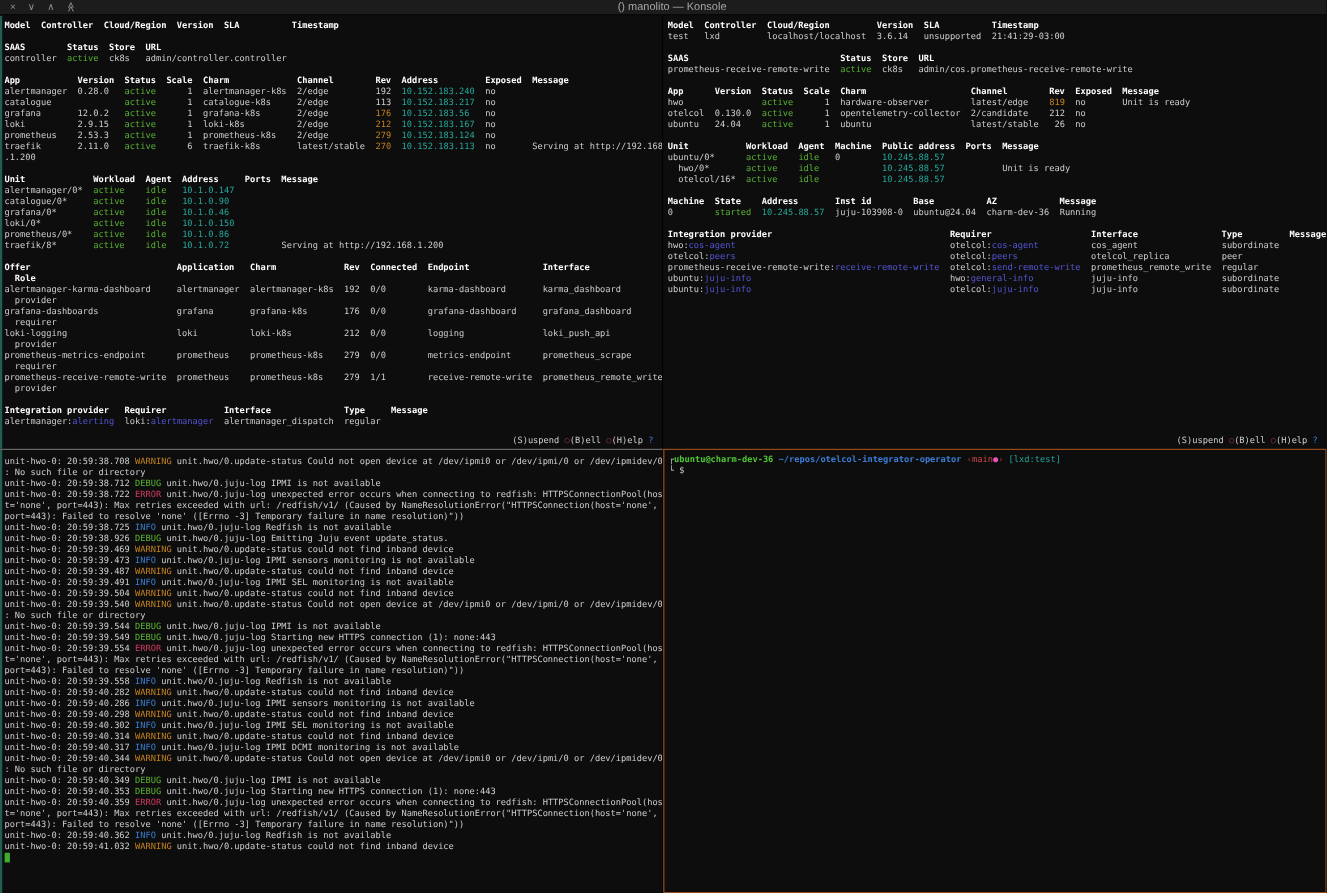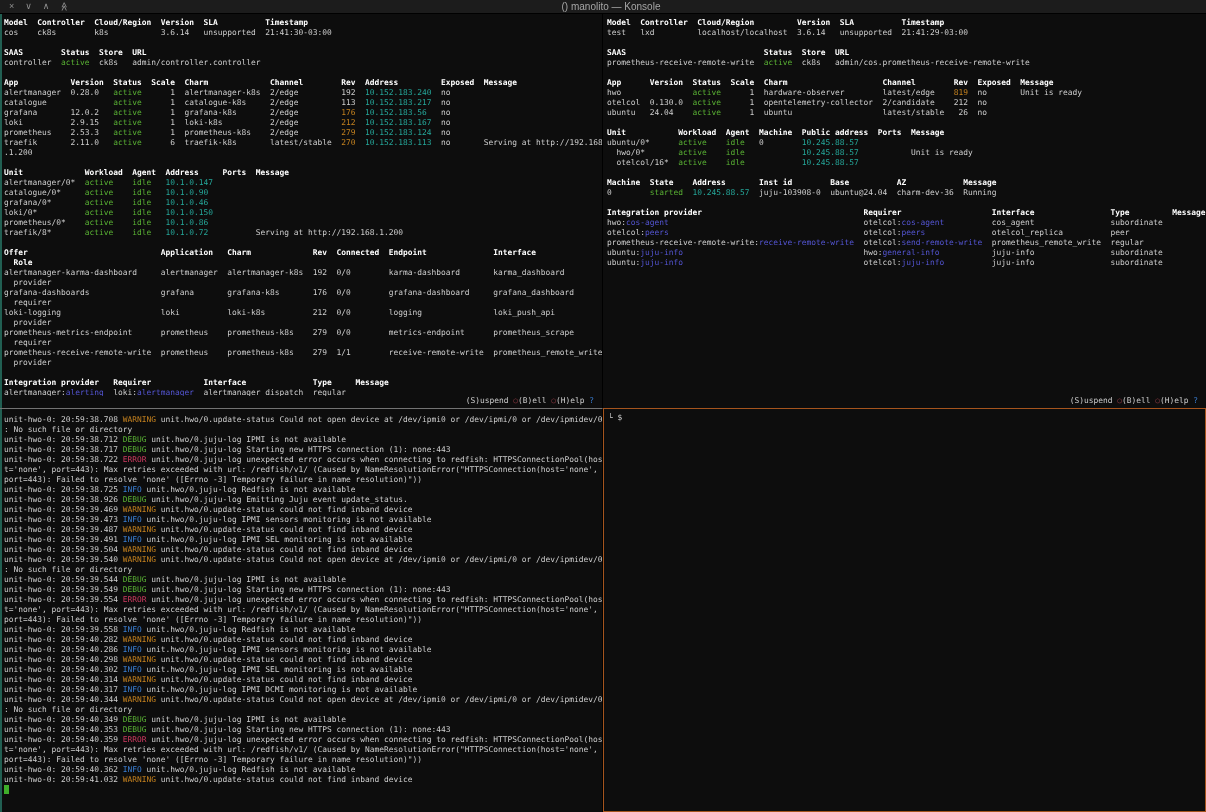--- a/index.html
+++ b/index.html
@@ -54,21 +54,20 @@
       <span class="rot">≫</span>
     </div>
     <div class="title">() manolito — Konsole</div>
   </div>
 
   <div class="panes">
 
     <div class="pane pane-tl">
       <div class="content term">
           <div class="ln"><span class="sg-h">Model  Controller  Cloud/Region  Version  SLA          Timestamp</span></div>
-          <div class="ln"><span class="sg-d">cos    ck8s        k8s           3.6.14   unsupported  21:41:30-03:00</span></div>
           <div class="ln">&nbsp;</div>
           <div class="ln"><span class="sg-h">SAAS        Status  Store  URL</span></div>
           <div class="ln"><span class="sg-d">controller  </span><span class="sg-g">active</span><span class="sg-d">  ck8s   admin/controller.controller</span></div>
           <div class="ln">&nbsp;</div>
           <div class="ln"><span class="sg-h">App           Version  Status  Scale  Charm             Channel        Rev  Address         Exposed  Message</span></div>
           <div class="ln"><span class="sg-d">alertmanager  0.28.0   </span><span class="sg-g">active</span><span class="sg-d">      1  alertmanager-k8s  2/edge         192  </span><span class="sg-t">10.152.183.240</span><span class="sg-d">  no</span></div>
           <div class="ln"><span class="sg-d">catalogue              </span><span class="sg-g">active</span><span class="sg-d">      1  catalogue-k8s     2/edge         113  </span><span class="sg-t">10.152.183.217</span><span class="sg-d">  no</span></div>
           <div class="ln"><span class="sg-d">grafana       12.0.2   </span><span class="sg-g">active</span><span class="sg-d">      1  grafana-k8s       2/edge         </span><span class="sg-o">176</span><span class="sg-d">  </span><span class="sg-t">10.152.183.56</span><span class="sg-d">   no</span></div>
           <div class="ln"><span class="sg-d">loki          2.9.15   </span><span class="sg-g">active</span><span class="sg-d">      1  loki-k8s          2/edge         </span><span class="sg-o">212</span><span class="sg-d">  </span><span class="sg-t">10.152.183.167</span><span class="sg-d">  no</span></div>
           <div class="ln"><span class="sg-d">prometheus    2.53.3   </span><span class="sg-g">active</span><span class="sg-d">      1  prometheus-k8s    2/edge         </span><span class="sg-o">279</span><span class="sg-d">  </span><span class="sg-t">10.152.183.124</span><span class="sg-d">  no</span></div>
@@ -135,21 +134,20 @@
       <div class="statusbar term">
           <div class="ln"><span class="sg-d">(S)uspend </span><span class="sg-r">○</span><span class="sg-d">(B)ell </span><span class="sg-r">○</span><span class="sg-d">(H)elp </span><span class="sg-b">?</span></div>
         </div>
     </div>
 
     <div class="pane pane-bl">
       <div class="content content-log term">
           <div class="ln"><span class="sg-d">unit-hwo-0: 20:59:38.708 </span><span class="sg-o">WARNING</span><span class="sg-d"> unit.hwo/0.update-status Could not open device at /dev/ipmi0 or /dev/ipmi/0 or /dev/ipmidev/0</span></div>
           <div class="ln"><span class="sg-d">: No such file or directory</span></div>
           <div class="ln"><span class="sg-d">unit-hwo-0: 20:59:38.712 </span><span class="sg-g">DEBUG</span><span class="sg-d"> unit.hwo/0.juju-log IPMI is not available</span></div>
-          <div class="ln"><span class="sg-d">unit-hwo-0: 20:59:38.717 </span><span class="sg-g">DEBUG</span><span class="sg-d"> unit.hwo/0.juju-log Starting new HTTPS connection (1): none:443</span></div>
           <div class="ln"><span class="sg-d">unit-hwo-0: 20:59:38.722 </span><span class="sg-e">ERROR</span><span class="sg-d"> unit.hwo/0.juju-log unexpected error occurs when connecting to redfish: HTTPSConnectionPool(hos</span></div>
           <div class="ln"><span class="sg-d">t='none', port=443): Max retries exceeded with url: /redfish/v1/ (Caused by NameResolutionError("HTTPSConnection(host='none',</span></div>
           <div class="ln"><span class="sg-d">port=443): Failed to resolve 'none' ([Errno -3] Temporary failure in name resolution)"))</span></div>
           <div class="ln"><span class="sg-d">unit-hwo-0: 20:59:38.725 </span><span class="sg-b">INFO</span><span class="sg-d"> unit.hwo/0.juju-log Redfish is not available</span></div>
           <div class="ln"><span class="sg-d">unit-hwo-0: 20:59:38.926 </span><span class="sg-g">DEBUG</span><span class="sg-d"> unit.hwo/0.juju-log Emitting Juju event update_status.</span></div>
           <div class="ln"><span class="sg-d">unit-hwo-0: 20:59:39.469 </span><span class="sg-o">WARNING</span><span class="sg-d"> unit.hwo/0.update-status could not find inband device</span></div>
           <div class="ln"><span class="sg-d">unit-hwo-0: 20:59:39.473 </span><span class="sg-b">INFO</span><span class="sg-d"> unit.hwo/0.juju-log IPMI sensors monitoring is not available</span></div>
           <div class="ln"><span class="sg-d">unit-hwo-0: 20:59:39.487 </span><span class="sg-o">WARNING</span><span class="sg-d"> unit.hwo/0.update-status could not find inband device</span></div>
           <div class="ln"><span class="sg-d">unit-hwo-0: 20:59:39.491 </span><span class="sg-b">INFO</span><span class="sg-d"> unit.hwo/0.juju-log IPMI SEL monitoring is not available</span></div>
           <div class="ln"><span class="sg-d">unit-hwo-0: 20:59:39.504 </span><span class="sg-o">WARNING</span><span class="sg-d"> unit.hwo/0.update-status could not find inband device</span></div>
@@ -175,18 +173,19 @@
           <div class="ln"><span class="sg-d">t='none', port=443): Max retries exceeded with url: /redfish/v1/ (Caused by NameResolutionError("HTTPSConnection(host='none',</span></div>
           <div class="ln"><span class="sg-d">port=443): Failed to resolve 'none' ([Errno -3] Temporary failure in name resolution)"))</span></div>
           <div class="ln"><span class="sg-d">unit-hwo-0: 20:59:40.362 </span><span class="sg-b">INFO</span><span class="sg-d"> unit.hwo/0.juju-log Redfish is not available</span></div>
           <div class="ln"><span class="sg-d">unit-hwo-0: 20:59:41.032 </span><span class="sg-o">WARNING</span><span class="sg-d"> unit.hwo/0.update-status could not find inband device</span></div>
           <div class="ln"><span class="sg-cur"> </span></div>
         </div>
     </div>
 
     <div class="pane pane-br">
       <div class="content term">
+          <div class="ln"><span class="sg-d">┌</span><span class="sg-pg">ubuntu@charm-dev-36</span><span class="sg-d"> </span><span class="sg-pb">~/repos/otelcol-integrator-operator</span><span class="sg-d"> </span><span class="sg-re">‹</span><span class="sg-rm">main</span><span class="sg-pk">●</span><span class="sg-re">›</span><span class="sg-d"> </span><span class="sg-tt">[lxd:test]</span></div>
           <div class="ln"><span class="sg-d">└ $ </span></div>
         </div>
     </div>
 
   </div>
 </div>
 
 </body></html>

